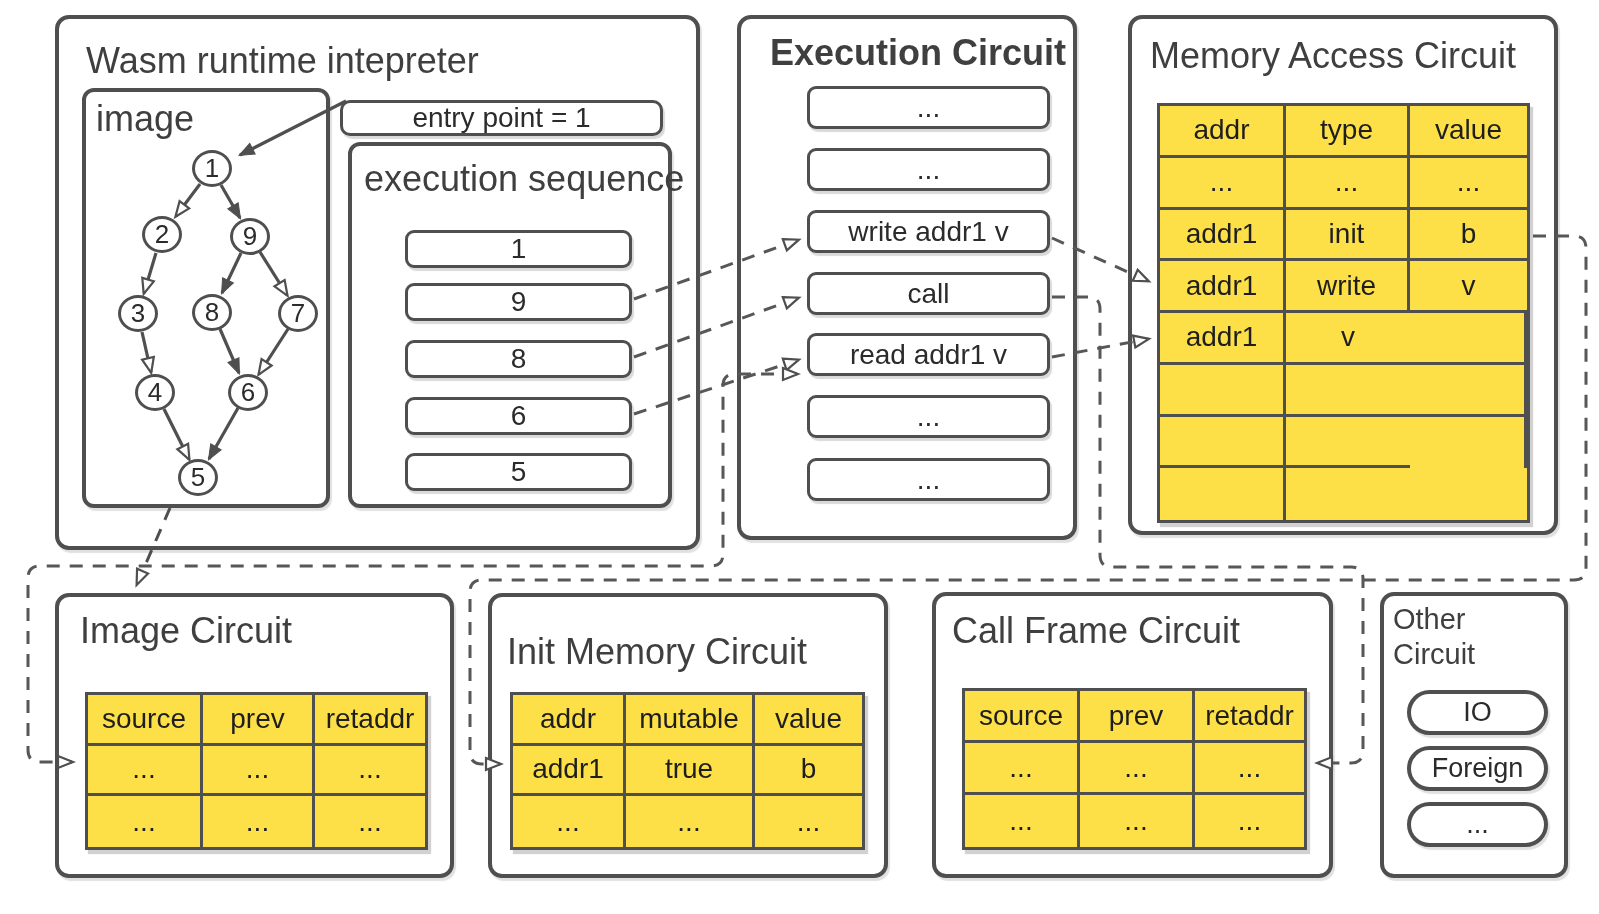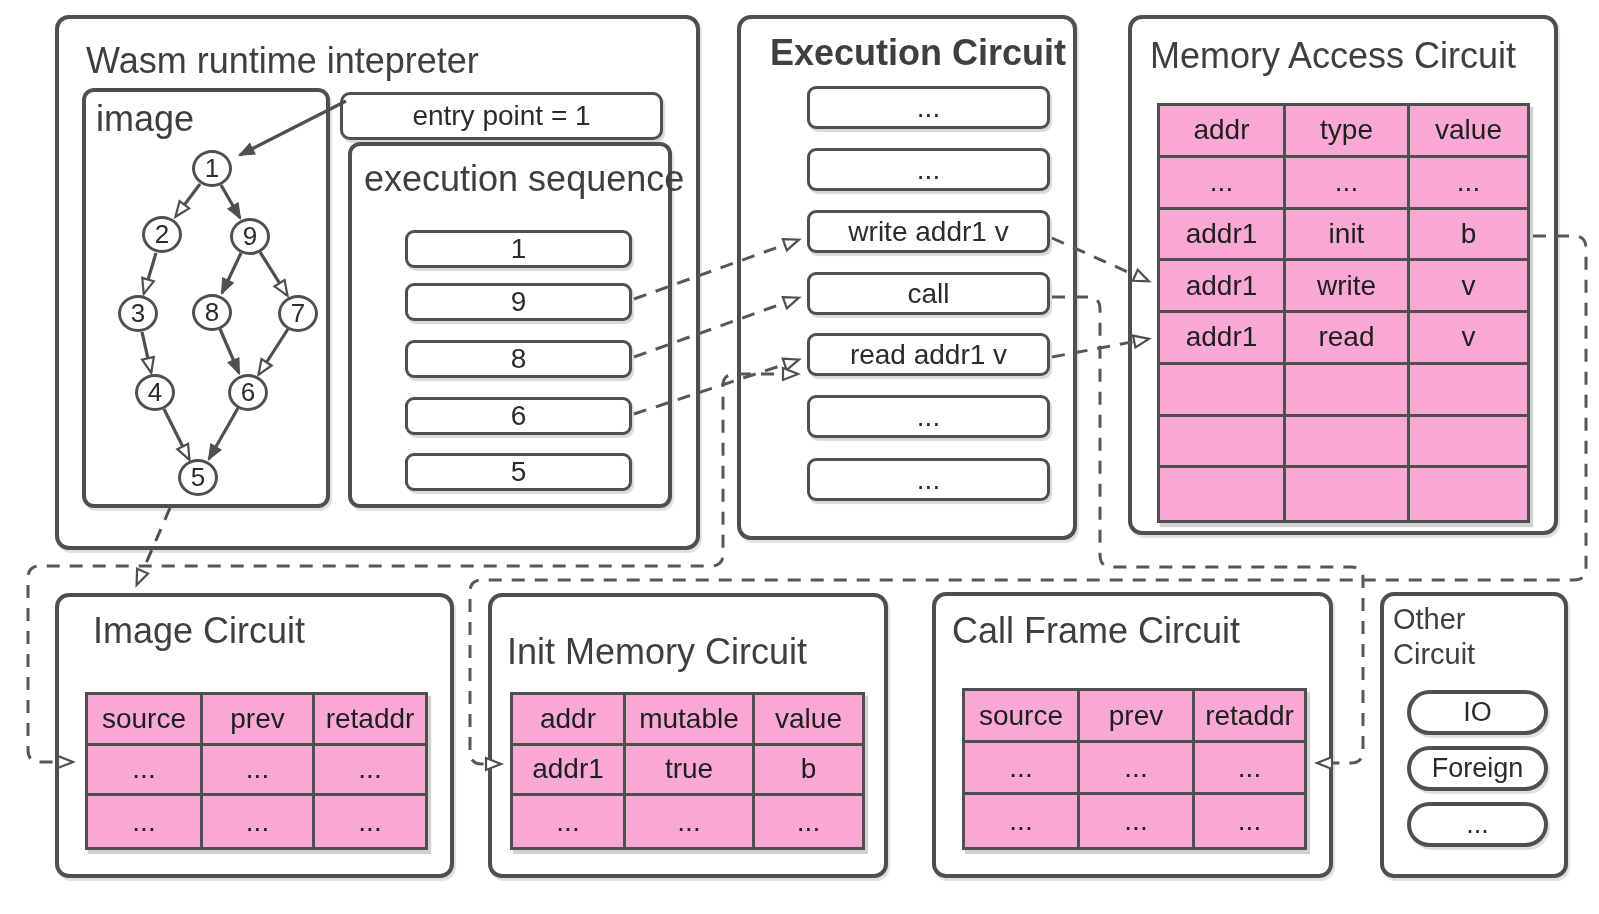--- a/index.html
+++ b/index.html
@@ -10,21 +10,21 @@
        box-shadow:2px 3px 1px rgba(0,0,0,0.12);}
   .box-title{position:absolute;font-size:36px;color:#3f3f3f;white-space:nowrap;}
   .item{border:3.5px solid #4f4f4f;border-radius:9px;background:#fff;display:flex;
         align-items:center;justify-content:center;font-size:28px;color:#2b2b2b;
         box-shadow:2px 3px 1px rgba(0,0,0,0.15);}
   .pill{border:4px solid #4f4f4f;border-radius:24px;background:#fff;display:flex;
         align-items:center;justify-content:center;font-size:27px;color:#2b2b2b;
         box-shadow:2px 3px 1px rgba(0,0,0,0.12);}
   .node{width:40px;height:37px;border:3.5px solid #4f4f4f;border-radius:50%;background:#fff;
         display:flex;align-items:center;justify-content:center;font-size:26px;color:#2b2b2b;}
-  .tbl{display:grid;border:3px solid #4f4f4f;background:#f9a8d4;
+  .tbl{display:grid;border:3px solid #4f4f4f;background:#fde047;
        box-shadow:3px 4px 1px rgba(0,0,0,0.18);}
   .cl{border-right:3px solid #4f4f4f;border-bottom:3px solid #4f4f4f;display:flex;
       align-items:center;justify-content:center;font-size:28px;color:#1e1e1e;overflow:hidden;}
   .cl.c3{border-right:none;}
   .cl.lr{border-bottom:none;}
   svg#wires{position:absolute;left:0;top:0;pointer-events:none;z-index:6;}
   .wrap2{font-size:29px;color:#3f3f3f;line-height:1.22;}
 </style>
 </head>
 <body>
@@ -40,21 +40,21 @@
   <div class="abs node" style="left:192px;top:150px;">1</div>
   <div class="abs node" style="left:142px;top:216px;">2</div>
   <div class="abs node" style="left:230px;top:218px;">9</div>
   <div class="abs node" style="left:118px;top:295px;">3</div>
   <div class="abs node" style="left:192px;top:294px;">8</div>
   <div class="abs node" style="left:278px;top:295px;">7</div>
   <div class="abs node" style="left:135px;top:374px;">4</div>
   <div class="abs node" style="left:228px;top:374px;">6</div>
   <div class="abs node" style="left:178px;top:459px;">5</div>
 
-  <div class="abs item" style="left:340px;top:92px;width:323px;height:48px;border-radius:10px;">entry point = 1</div>
+  <div class="abs item" style="left:340px;top:100px;width:323px;height:36px;border-radius:10px;">entry point = 1</div>
 
   <div class="abs box" style="left:348px;top:142px;width:324px;height:366px;border-radius:12px;"></div>
   <div class="box-title" style="left:364px;top:158px;">execution sequence</div>
   <div class="abs item" style="left:405px;top:230px;width:227px;height:38px;">1</div>
   <div class="abs item" style="left:405px;top:283px;width:227px;height:38px;">9</div>
   <div class="abs item" style="left:405px;top:340px;width:227px;height:38px;">8</div>
   <div class="abs item" style="left:405px;top:397px;width:227px;height:38px;">6</div>
   <div class="abs item" style="left:405px;top:453px;width:227px;height:38px;">5</div>
 
   <div class="abs box" style="left:737px;top:15px;width:340px;height:525px;"></div>
@@ -76,35 +76,34 @@
     <div class="cl">...</div>
     <div class="cl">...</div>
     <div class="cl c3">...</div>
     <div class="cl">addr1</div>
     <div class="cl">init</div>
     <div class="cl c3">b</div>
     <div class="cl">addr1</div>
     <div class="cl">write</div>
     <div class="cl c3">v</div>
     <div class="cl">addr1</div>
-    <div class="cl">read</div>
     <div class="cl c3">v</div>
     <div class="cl"></div>
     <div class="cl"></div>
     <div class="cl c3"></div>
     <div class="cl"></div>
     <div class="cl"></div>
     <div class="cl c3"></div>
     <div class="cl lr"></div>
     <div class="cl lr"></div>
     <div class="cl c3 lr"></div>
   </div>
 
   <div class="abs box" style="left:55px;top:593px;width:399px;height:285px;"></div>
-  <div class="box-title" style="left:93px;top:610px;">Image Circuit</div>
+  <div class="box-title" style="left:80px;top:610px;">Image Circuit</div>
   <div class="abs tbl" style="left:85px;top:692px;width:343px;height:158px;grid-template-columns:115px 112px 1fr;grid-template-rows:repeat(3,1fr);">
     <div class="cl">source</div>
     <div class="cl">prev</div>
     <div class="cl c3">retaddr</div>
     <div class="cl">...</div>
     <div class="cl">...</div>
     <div class="cl c3">...</div>
     <div class="cl lr">...</div>
     <div class="cl lr">...</div>
     <div class="cl c3 lr">...</div>

